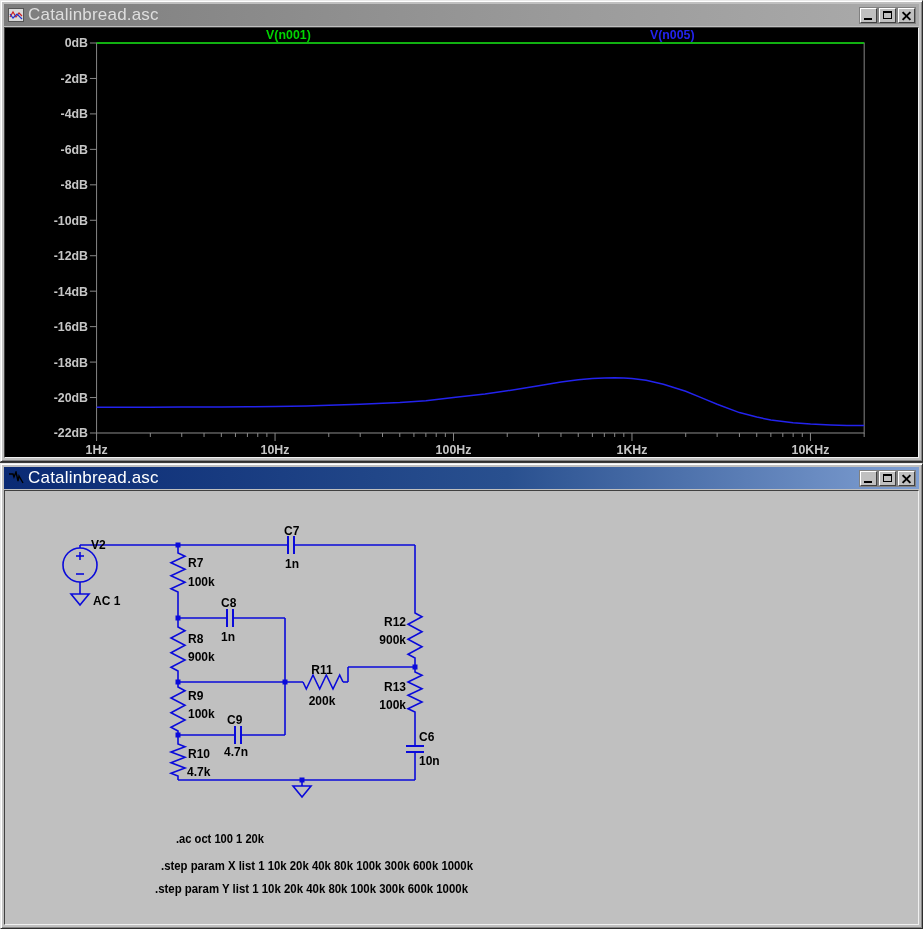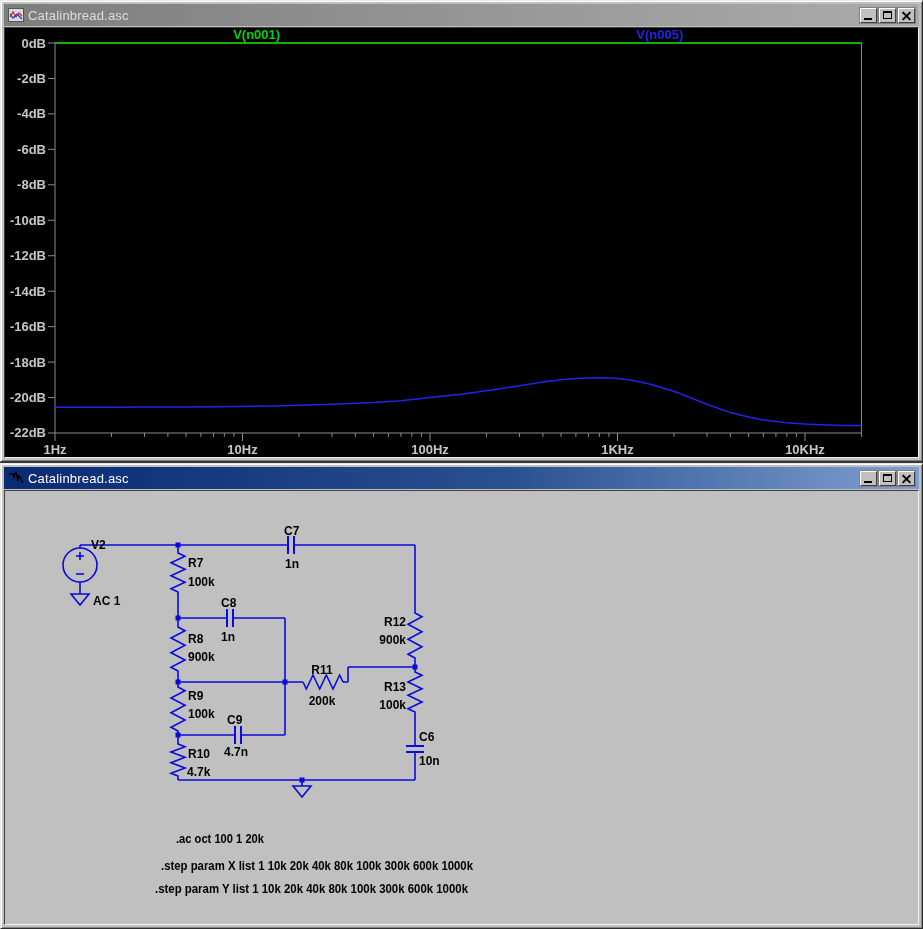--- a/index.html
+++ b/index.html
@@ -7,35 +7,35 @@
   .screen{position:relative;width:923px;height:929px;background:#3a3a3a;overflow:hidden;
           font-family:"Liberation Sans",sans-serif;}
   .window{position:absolute;background:#C0C0C0;border:1px solid;
           border-color:#e9e9e9 #2e2e2e #2e2e2e #e9e9e9;
           box-shadow:inset 1px 1px 0 #ffffff, inset -1px -1px 0 #868686;}
   .titlebar{position:absolute;left:3px;right:3px;top:3px;height:22px;
             display:flex;align-items:center;padding:0 2px;}
   .titlebar.inactive{background:linear-gradient(90deg,#7d7d7d 0%,#9a9a9a 60%,#ababab 100%);}
   .titlebar.active{background:linear-gradient(90deg,#0a2a74 0%,#29508f 55%,#7f9fd2 100%);}
   .title-icon{width:16px;height:14px;margin:0 4px 0 2px;flex:0 0 auto;}
-  .title-text{font-size:13px;letter-spacing:0.2px;white-space:nowrap;}
+  .title-text{font-size:17px;letter-spacing:0.2px;white-space:nowrap;}
   .inactive .title-text{color:#dedede;}
   .active .title-text{color:#ffffff;}
   .tb-buttons{margin-left:auto;display:flex;gap:2px;padding-right:2px;}
   .tb-btn{width:17px;height:15px;background:#C0C0C0;border:1px solid;
           border-color:#ffffff #404040 #404040 #ffffff;
           box-shadow:0 0 0 1px #808080;position:relative;cursor:pointer;}
   .glyph-min{position:absolute;left:3px;bottom:2px;width:8px;height:2px;background:#000;}
   .glyph-max{position:absolute;left:3px;top:2px;width:9px;height:8px;border:1px solid #000;border-top-width:2px;}
   .glyph-x1,.glyph-x2{position:absolute;left:2px;top:6px;width:11px;height:2px;background:#000;}
   .glyph-x1{transform:rotate(45deg);}
   .glyph-x2{transform:rotate(-45deg);}
   .client{position:absolute;left:3px;right:3px;top:26px;bottom:3px;border:1px solid;
           border-color:#404040 #f0f0f0 #f0f0f0 #404040;}
-  .wave-client{background:#000000;}
+  .wave-client{background:#000000;padding-left:44px;}
   .schem-client{background:#C0C0C0;}
   .client svg{display:block;width:100%;height:100%;}
   text{font-family:"Liberation Sans",sans-serif;}
 </style>
 </head>
 <body>
 
 <div class="screen">
 
   <div class="window" style="left:0;top:0;width:923px;height:462px;">

